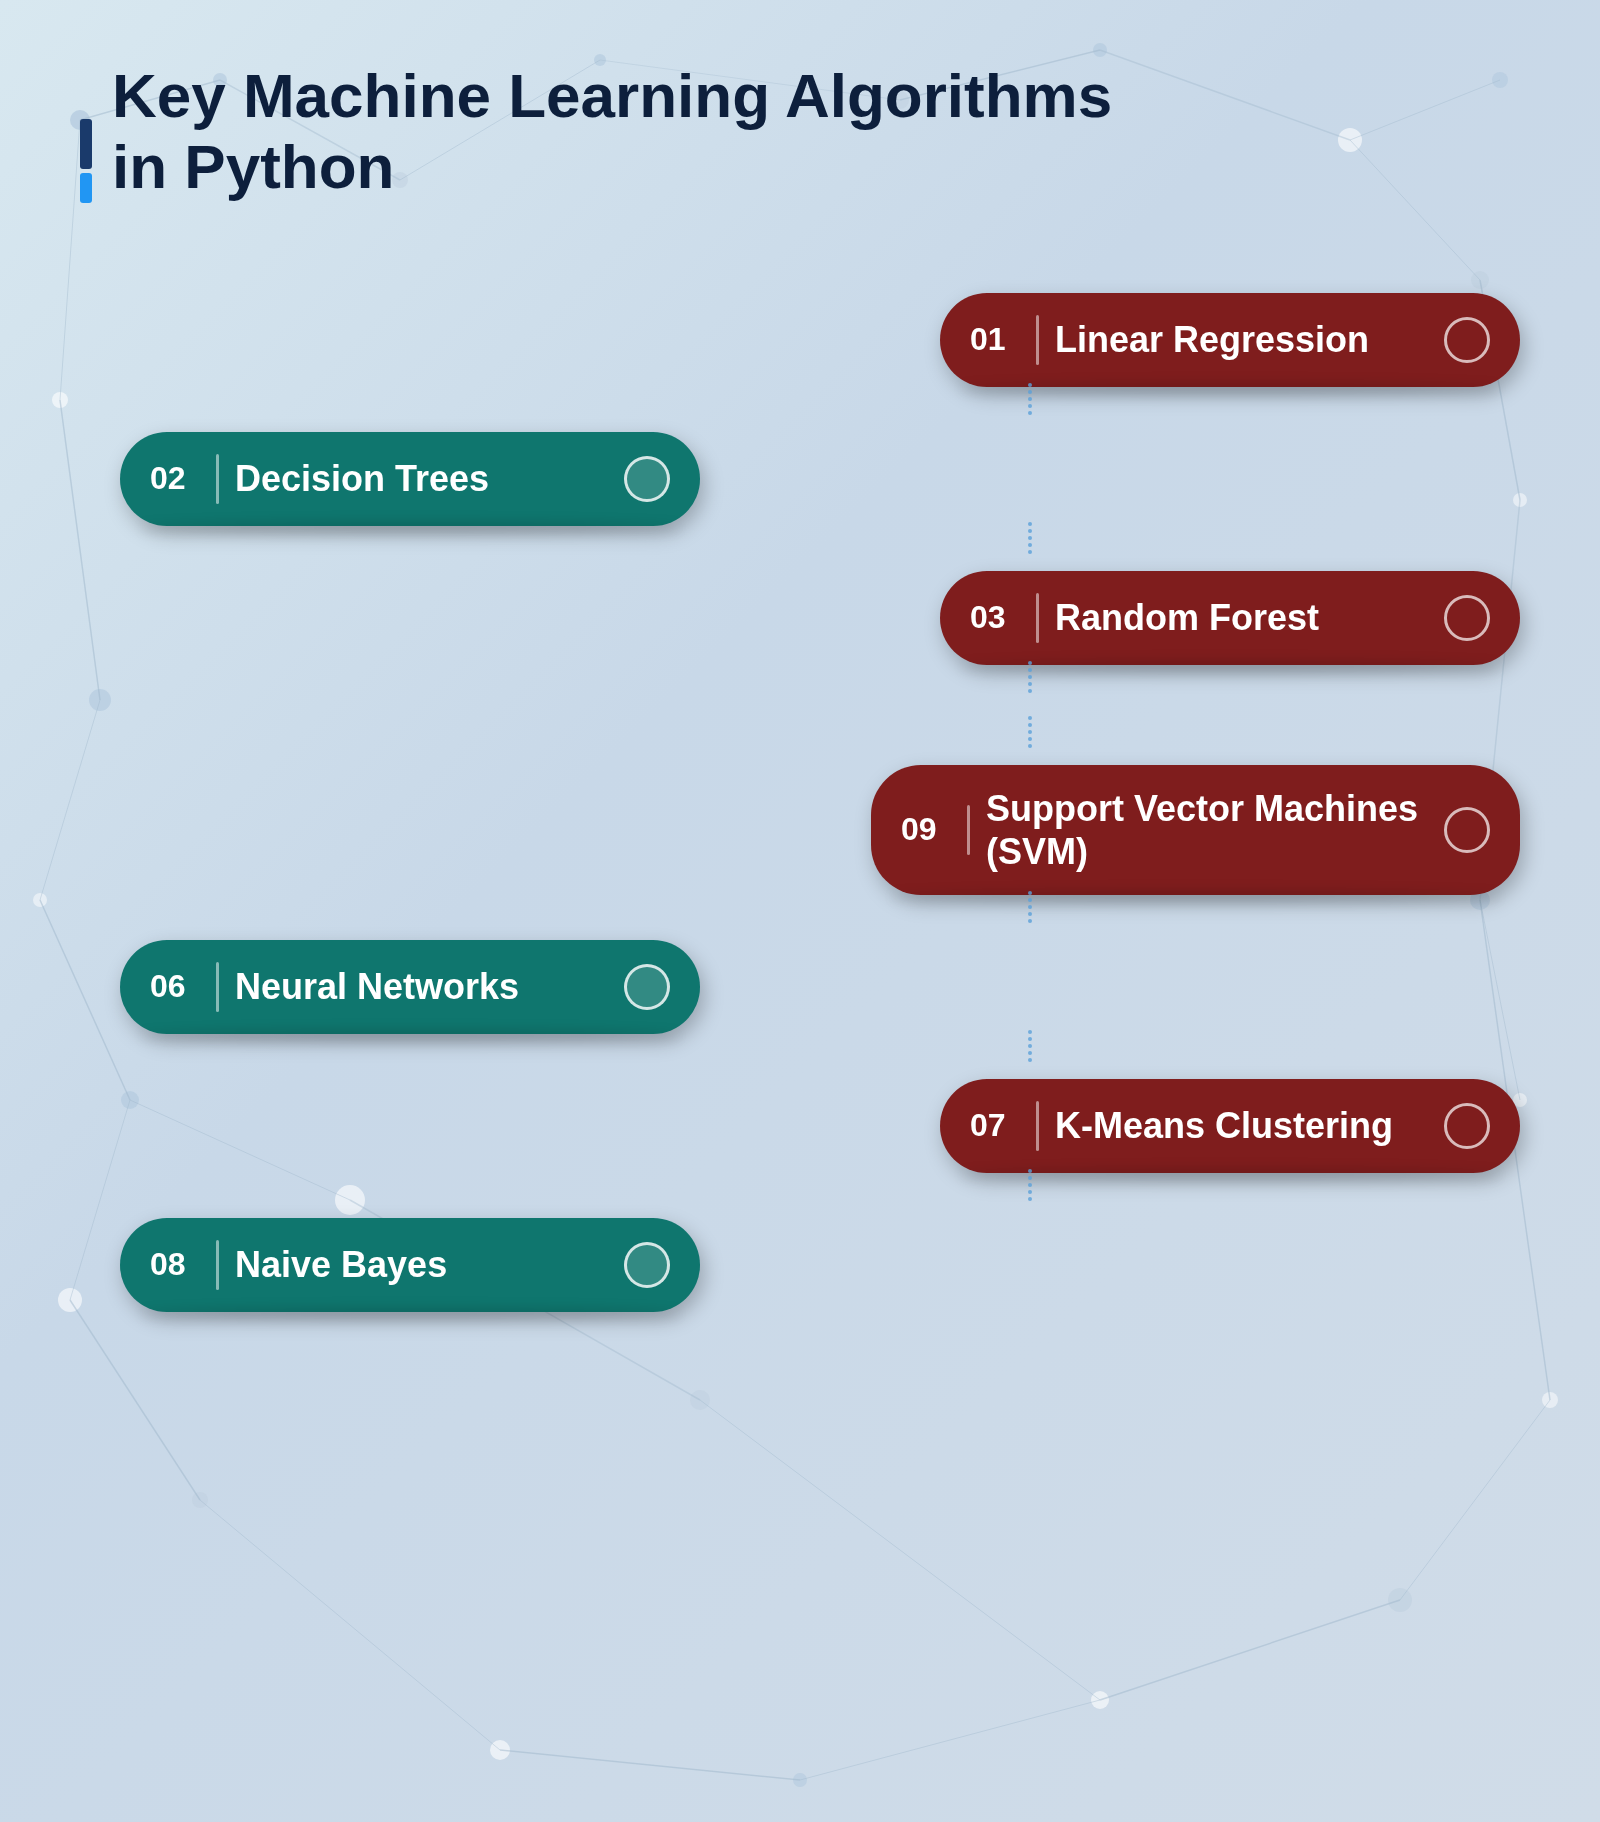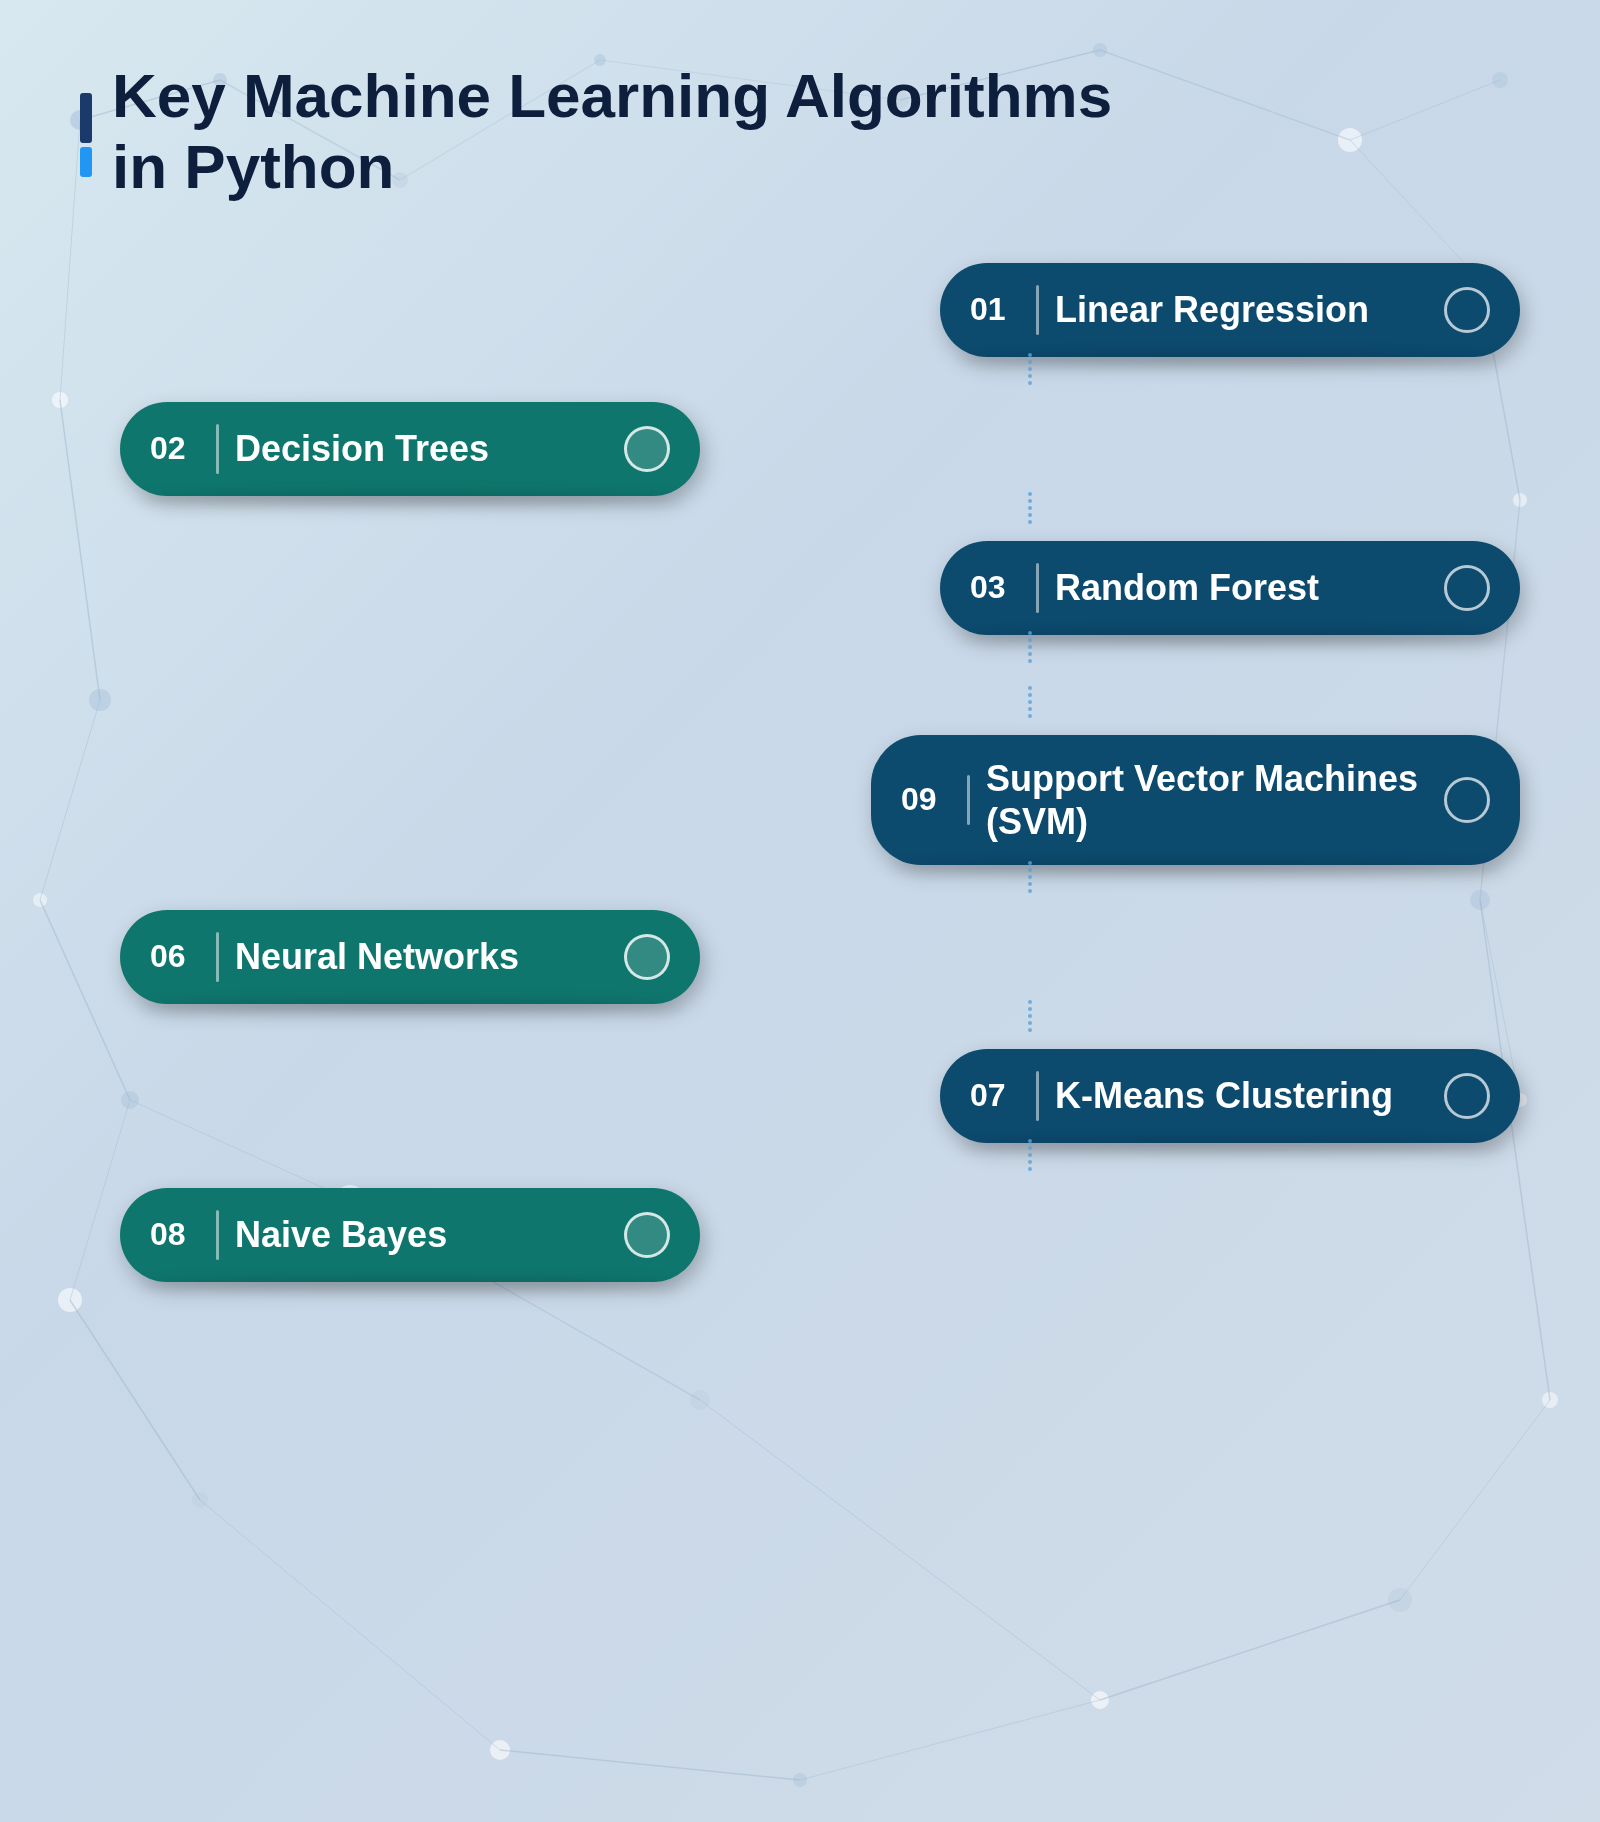--- a/index.html
+++ b/index.html
@@ -24,23 +24,23 @@
 
     .content {
       position: relative;
       z-index: 1;
       padding: 60px 80px;
     }
 
     
     .title-section {
       display: flex;
-      align-items: center;
+      align-items: flex-end;
       gap: 20px;
-      margin-bottom: 60px;
+      margin-bottom: 90px;
     }
 
     .title-accent {
       display: flex;
       flex-direction: column;
       gap: 4px;
       margin-top: 8px;
     }
 
     .title-accent-bar {
@@ -97,21 +97,21 @@
       border-radius: 50px;
       padding: 22px 30px;
       position: relative;
       box-shadow: 4px 8px 20px rgba(0,0,0,0.25);
       min-width: 580px;
       max-width: 780px;
       gap: 16px;
     }
 
     .algo-card.dark {
-      background: #0c4a6e;
+      background: #7f1d1d;
       color: white;
       margin-left: 200px;
     }
 
     .algo-card.light {
       background: #0f766e;
       color: white;
       margin-right: 280px;
     }
 

